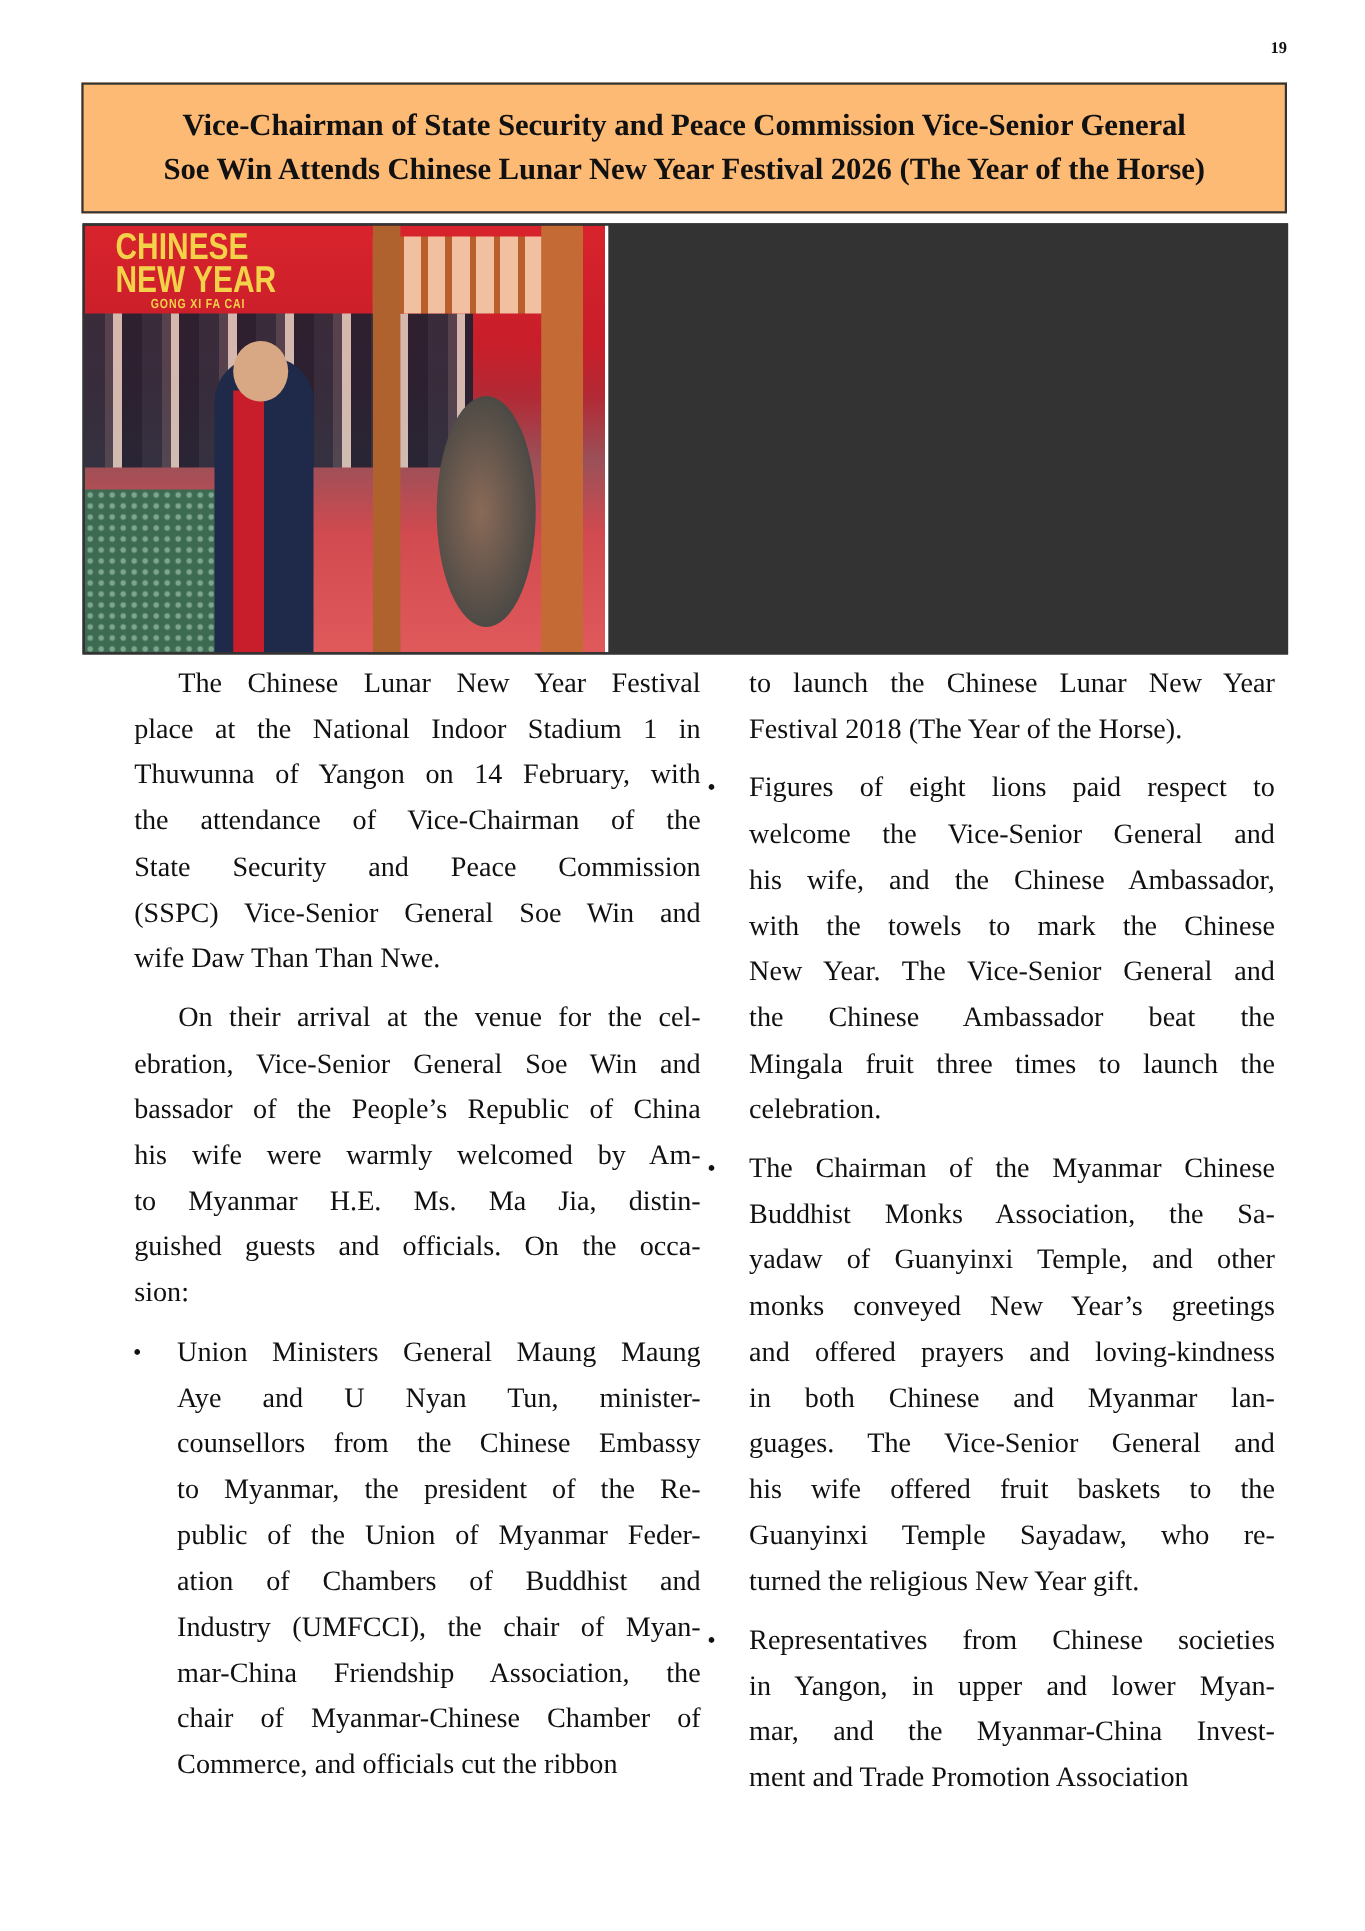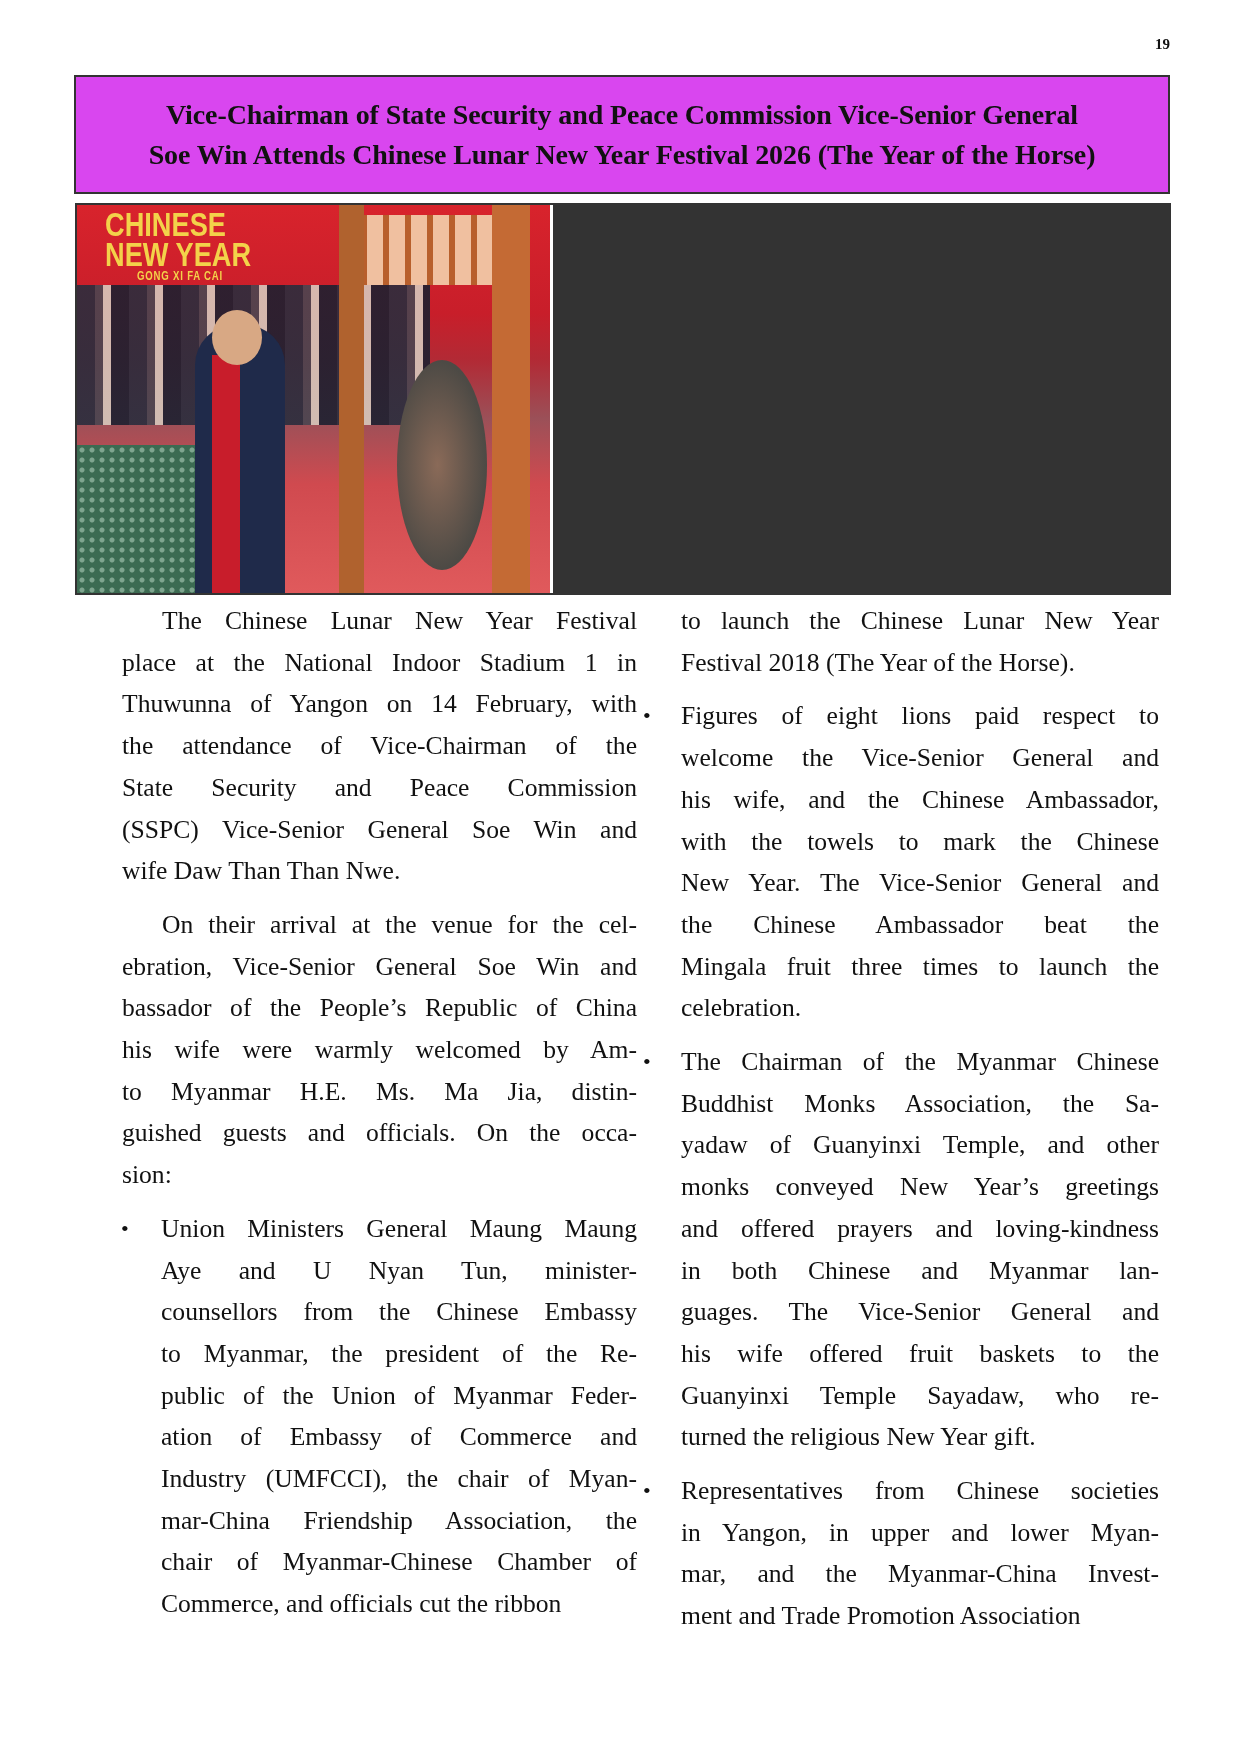--- a/index.html
+++ b/index.html
@@ -1,20 +1,20 @@
 <!DOCTYPE html>
 <html><head>
 <meta charset="utf-8">
 <style>
   html, body { margin:0; padding:0; background:#ffffff; }
   body { width:1241px; height:1755px; position:relative; overflow:hidden;
          font-family:"Liberation Serif","DejaVu Serif",serif; color:#111; }
   .page-num { position:absolute; top:36px; right:71px; font-size:15px; font-weight:bold; }
   .title-box { position:absolute; left:74px; top:75px; width:1096px; height:119px;
-               background:#d946ef; border:2px solid #333; box-sizing:border-box;
+               background:#fdba74; border:2px solid #333; box-sizing:border-box;
                display:flex; align-items:center; justify-content:center; text-align:center; }
   .title-box h1 { margin:0; font-size:28px; line-height:40px; font-weight:bold; letter-spacing:-0.1px; }
   .photos { position:absolute; left:75px; top:203px; width:1096px; height:392px;
             border:2px solid #333; box-sizing:border-box; display:flex; overflow:hidden; background:#333;flex-direction:column; }
   .photo { position:relative; height:100%; overflow:hidden; }
   .photo-left { width:473px; border-right:3px solid #fff; }
   .photo-right { flex:1; }
   
   .pl-bg { position:absolute; inset:0; background:linear-gradient(180deg,#d8232c 0%,#c81e2a 28%,#b22a35 40%,#9b5058 55%,#d04a4f 72%,#e05a5c 100%); }
   .pl-banner { position:absolute; left:28px; top:4px; color:#f3d24a; font-family:"Liberation Sans",sans-serif; font-weight:bold; font-size:34px; line-height:30px; transform:scaleX(0.8); transform-origin:left; }
@@ -130,21 +130,21 @@
       <span class="line">guished guests and officials. On the occa-</span>
       <span class="line last">sion:</span>
     </p>
   <p class="para gap bullet">
     <span class="dot">•</span>
   <span class="line">Union Ministers General Maung Maung</span>
       <span class="line">Aye and U Nyan Tun, minister-</span>
       <span class="line">counsellors from the Chinese Embassy</span>
       <span class="line">to Myanmar, the president of the Re-</span>
       <span class="line">public of the Union of Myanmar Feder-</span>
-      <span class="line">ation of Embassy of Commerce and</span>
+      <span class="line">ation of Chambers of Buddhist and</span>
       <span class="line">Industry (UMFCCI), the chair of Myan-</span>
       <span class="line">mar-China Friendship Association, the</span>
       <span class="line">chair of Myanmar-Chinese Chamber of</span>
       <span class="line last">Commerce, and officials cut the ribbon</span>
     </p>
 </div>
 
 <div class="col col-right">
   <p class="para">
       <span class="line">to launch the Chinese Lunar New Year</span>

